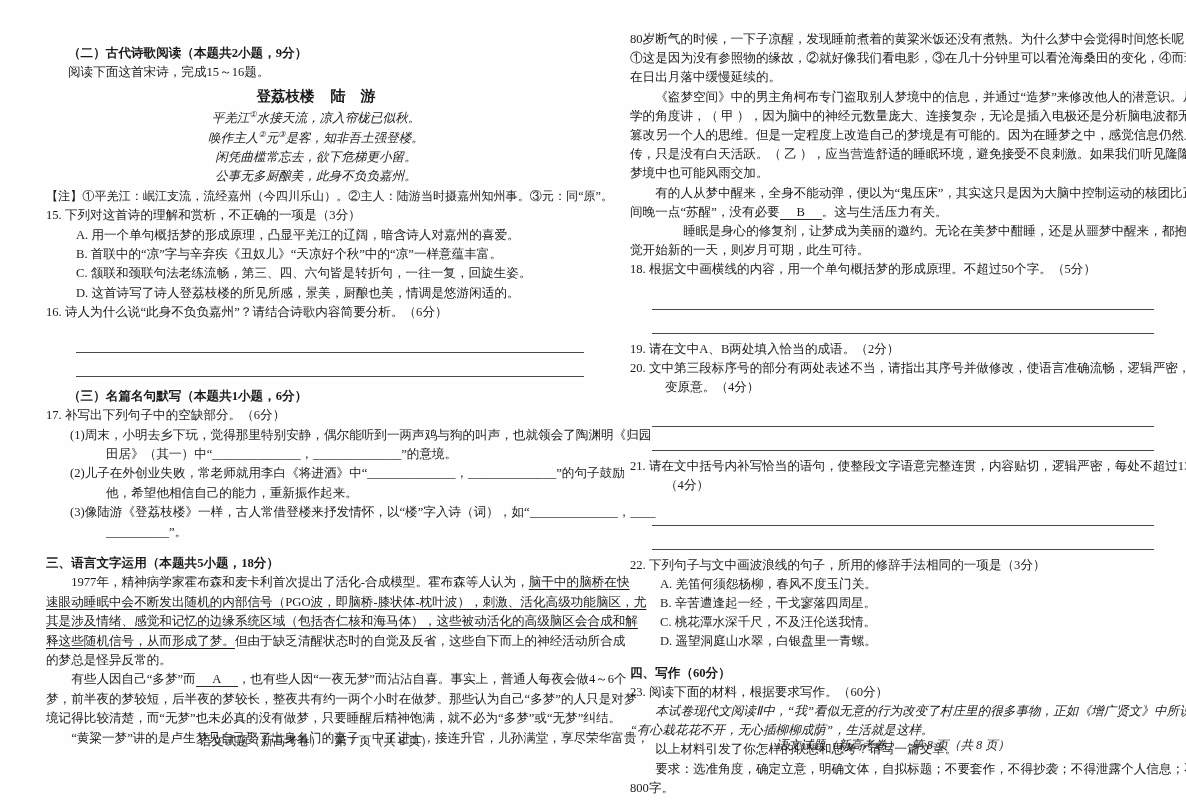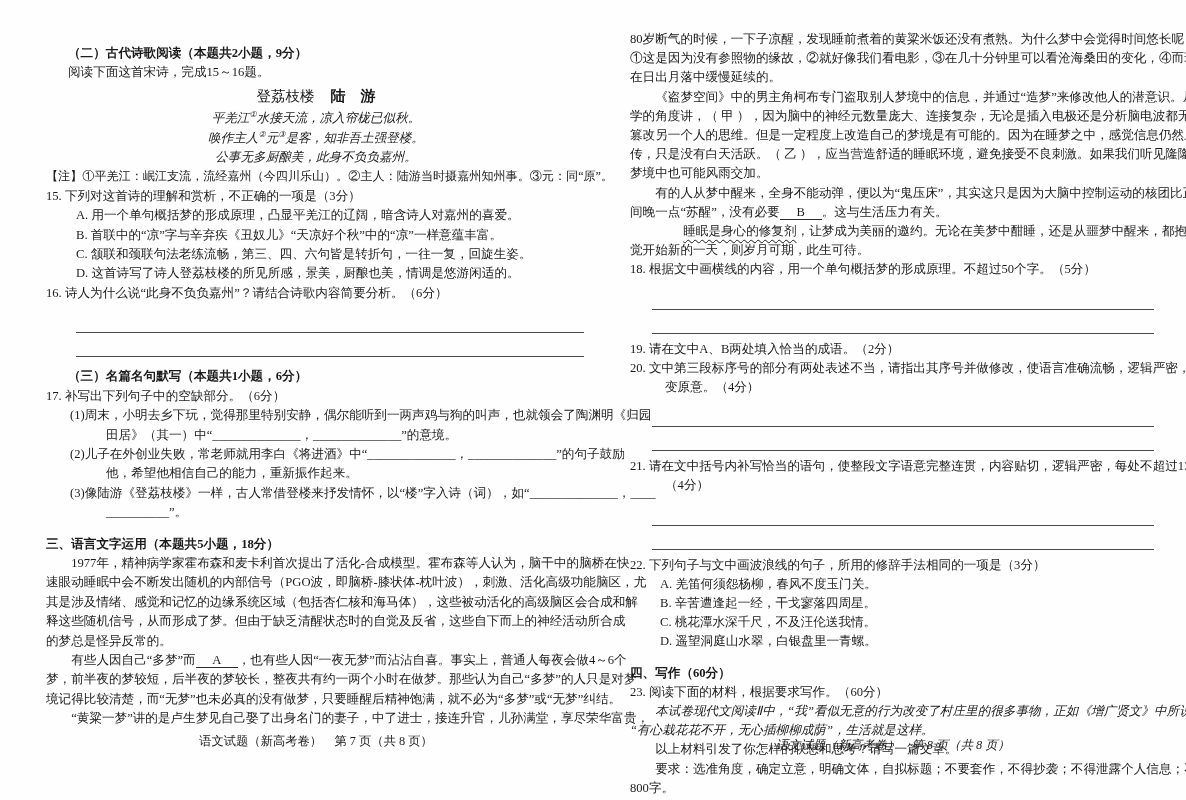--- a/index.html
+++ b/index.html
@@ -19,25 +19,25 @@
   .page-right .ln{line-height:19.2px;}
   .head{font-family:Liberation Serif, serif;font-weight:700;}
   .ind1{margin-left:22px;}
   .opt{margin-left:30px;}
   .sub{margin-left:24px;}
   .subwrap{margin-left:60px;}
   .wrap26{margin-left:35px;}
   .center{text-align:center;}
   .kai{font-style:italic;}
   .poemtitle{margin:3px 0 2px 0;}
-  .ptitle{font-weight:400;font-size:14.5px;font-family:"Liberation Sans", sans-serif;}
+  .ptitle{font-weight:700;font-size:14.5px;font-family:"Liberation Sans", sans-serif;}
   .pauthor{font-weight:700;font-size:15px;margin-left:16px;font-family:"Liberation Sans", sans-serif;}
   sup{font-size:8px;vertical-align:super;line-height:0;}
-  .ul{text-underline-offset:3px;text-decoration-thickness:1px;}
-  .wavy{text-decoration:underline;text-decoration-style:wavy;text-underline-offset:4px;text-decoration-thickness:1px;padding-left:28px;}
+  .ul{text-decoration:underline;text-underline-offset:3px;text-decoration-thickness:1px;}
+  .wavy{text-decoration-style:wavy;text-underline-offset:4px;text-decoration-thickness:1px;padding-left:28px;}
   .blank{display:inline-block;min-width:42px;text-align:center;border-bottom:1px solid #2a2a2a;line-height:13px;}
   .ansline{height:23px;border-bottom:1px solid #4a4a4a;}
   .page-left .ansline{margin-left:30px;margin-right:2px;}
   .page-right .ansline{margin-left:22px;margin-right:2px;}
   .ansgap{height:6px;}
   .gap6{height:6px;} .gap10{height:10px;} .gap12{height:12px;}
   .footer{position:absolute;font-size:12.3px;text-align:center;width:540px;}
   .footer-left{left:46px;top:733px;}
   .footer-right{left:630px;top:737px;width:526px;font-style:italic;}
 </style>
@@ -53,20 +53,21 @@
 
     <div class="ln center poemtitle">
       <span class="ptitle">登荔枝楼</span><span class="pauthor">陆　游</span>
     </div>
     <div class="ln center kai">
       <span>平羌江</span><sup>①</sup><span>水接天流，凉入帘栊已似秋。</span>
     </div>
     <div class="ln center kai">
       <span>唤作主人</span><sup>②</sup><span>元</span><sup>③</sup><span>是客，知非吾土强登楼。</span>
     </div>
+    <div class="ln center kai">闲凭曲槛常忘去，欲下危梯更小留。</div>
     <div class="ln center kai">公事无多厨酿美，此身不负负嘉州。</div>
 
     <div class="ln" style="font-size:12.1px;">【注】①平羌江：岷江支流，流经嘉州（今四川乐山）。②主人：陆游当时摄嘉州知州事。③元：同“原”。</div>
 
     <div class="ln">15. 下列对这首诗的理解和赏析，不正确的一项是（3分）</div>
     <div class="ln opt">A. 用一个单句概括梦的形成原理，凸显平羌江的辽阔，暗含诗人对嘉州的喜爱。</div>
     <div class="ln opt">B. 首联中的“凉”字与辛弃疾《丑奴儿》“天凉好个秋”中的“凉”一样意蕴丰富。</div>
     <div class="ln opt">C. 颔联和颈联句法老练流畅，第三、四、六句皆是转折句，一往一复，回旋生姿。</div>
     <div class="ln opt">D. 这首诗写了诗人登荔枝楼的所见所感，景美，厨酿也美，情调是悠游闲适的。</div>
     <div class="ln">16. 诗人为什么说“此身不负负嘉州”？请结合诗歌内容简要分析。（6分）</div>

